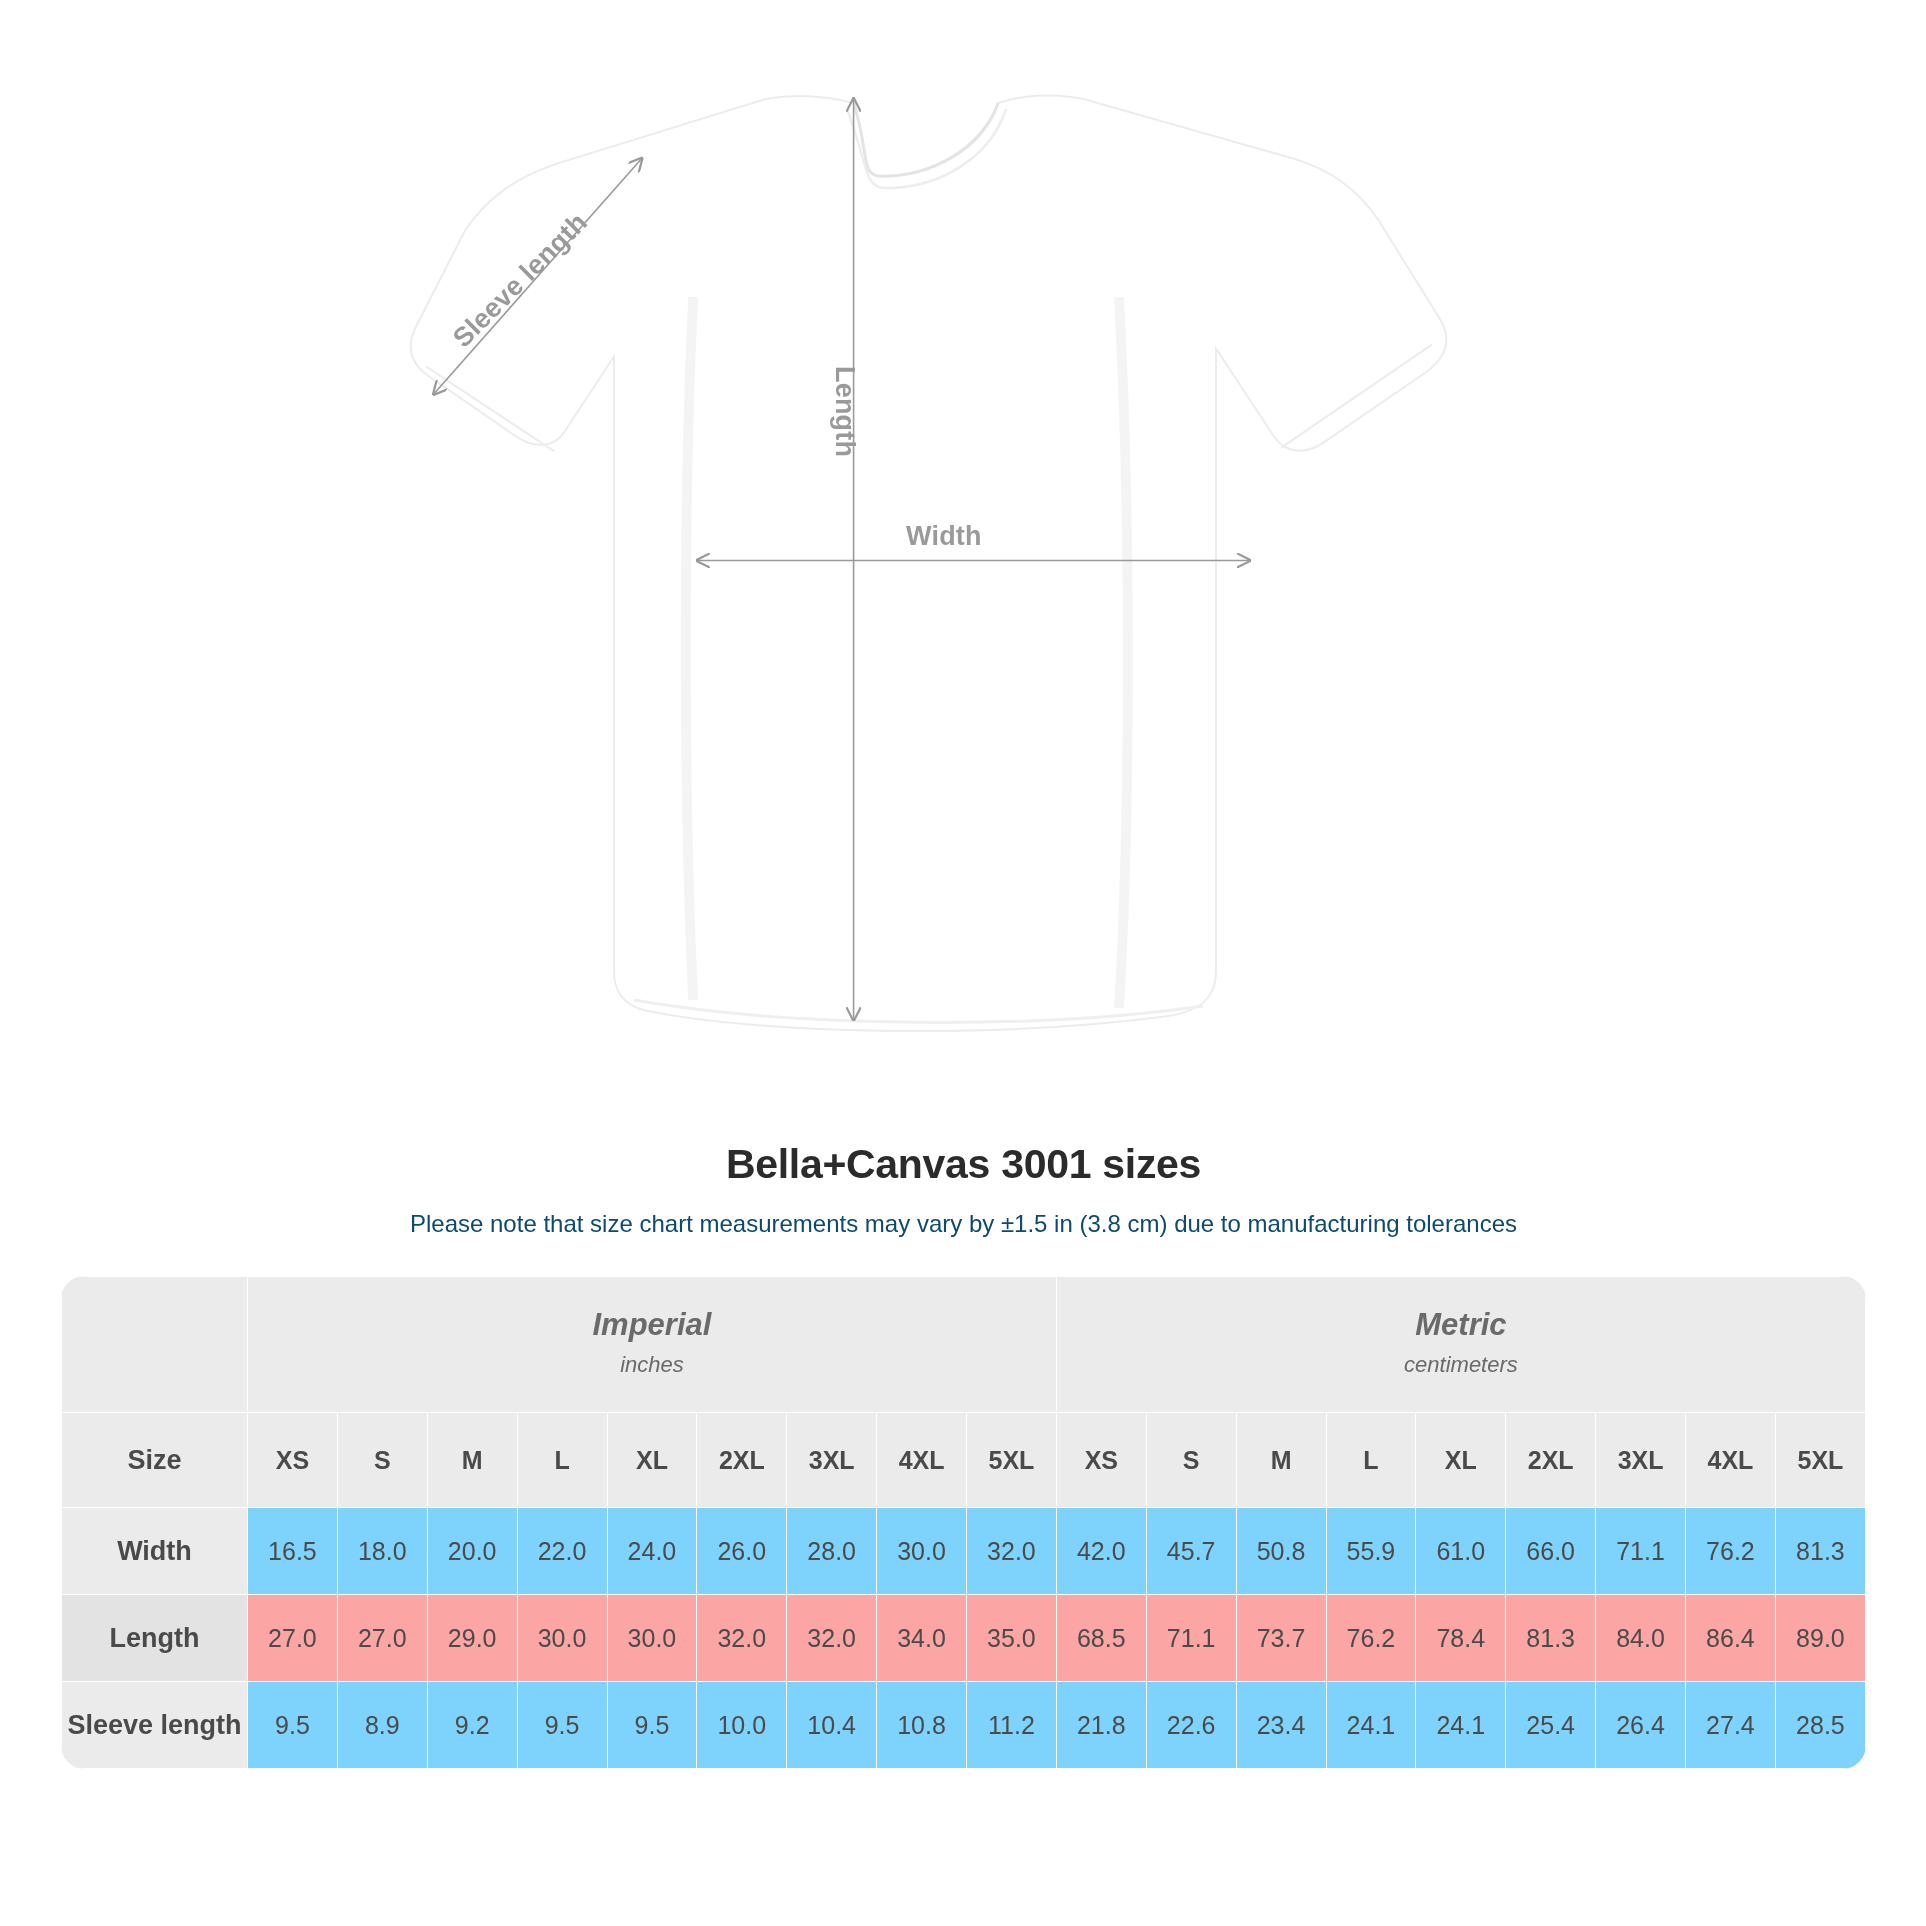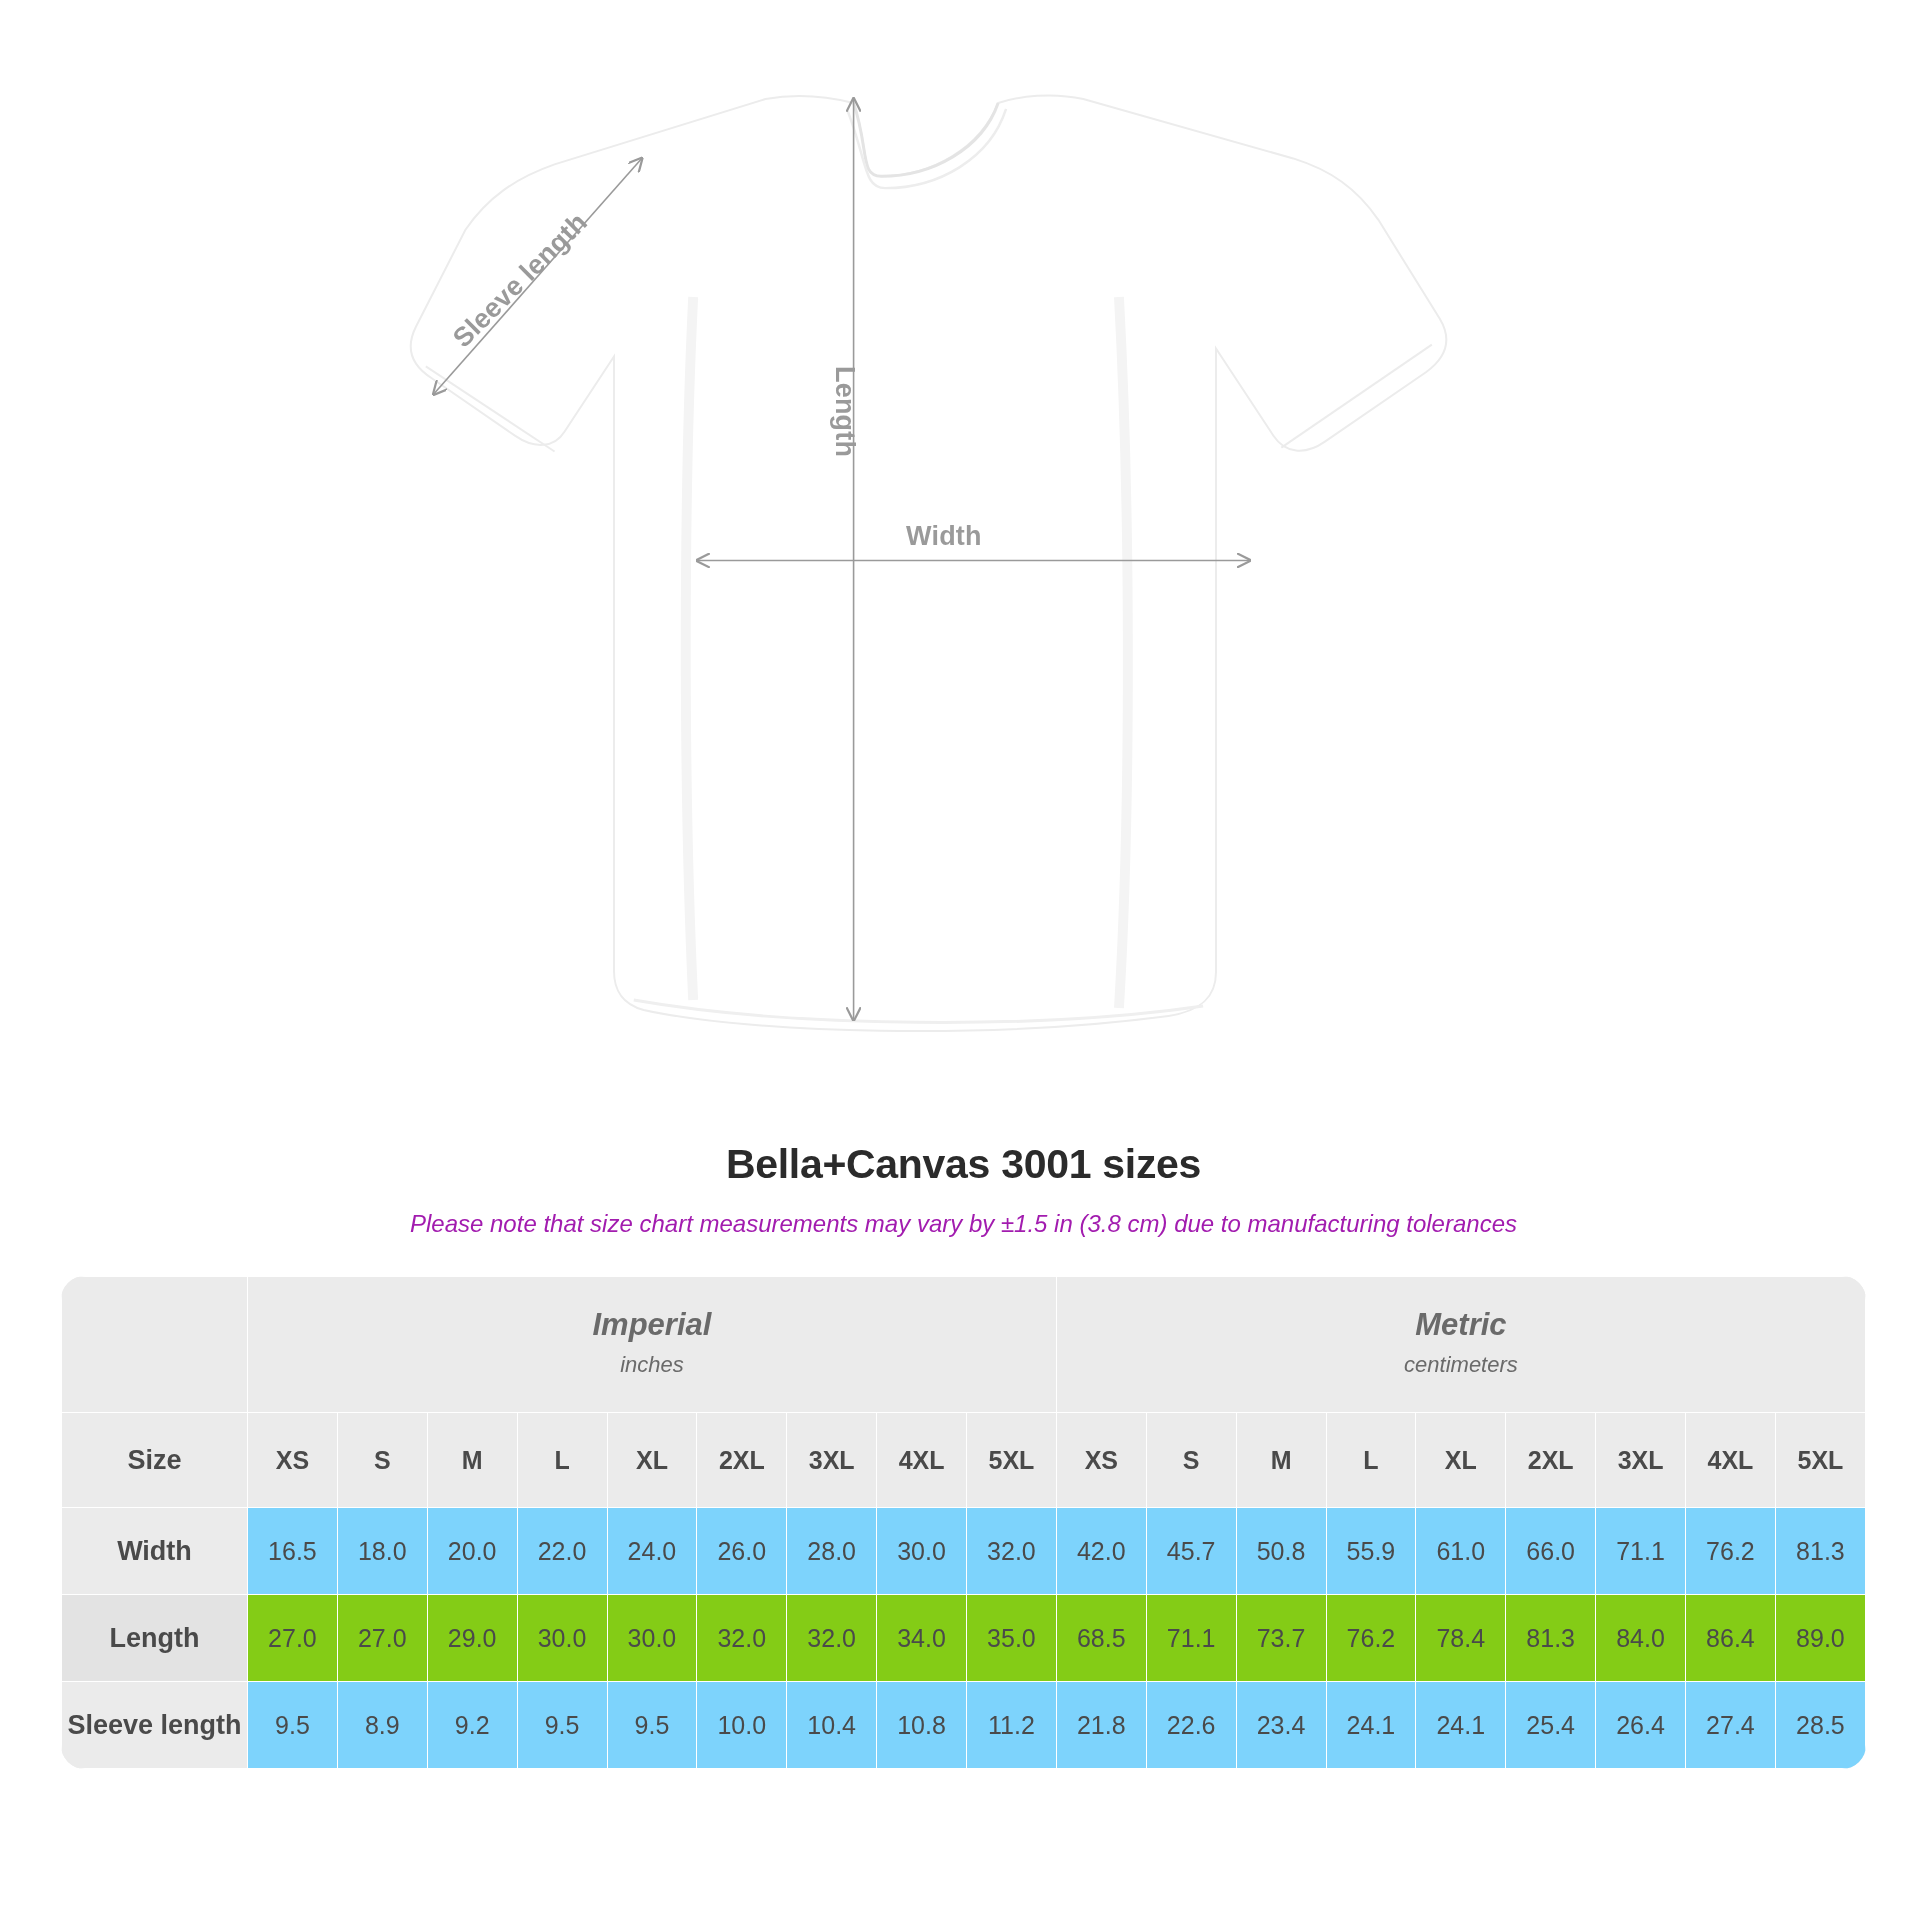--- a/index.html
+++ b/index.html
@@ -64,22 +64,21 @@
     margin-top: 32px;
   }
   .chart-title {
     font-size: 41px;
     font-weight: bold;
     color: #2b2b2b;
     letter-spacing: -0.3px;
   }
   .chart-note {
     font-size: 24px;
-    font-style: italic;
-    color: #a21caf;
+    color: #0c4a6e;
     margin-top: 22px;
   }
 
   
   .table-wrap {
     margin: 38px 61px 0 61px;
     border-radius: 24px;
     overflow: hidden;
     background: #ebebeb;
   }
@@ -122,21 +121,21 @@
   }
   .size-head td.rowlabel { font-size: 27px; }
 
   .data-row td {
     height: 87px;
     background: #7dd3fc;
     font-size: 26px;
     color: #4a4a4a;
   }
   .data-row.alt td {
-    background: #84cc16;
+    background: #fca5a5;
   }
   .data-row td.rowlabel {
     font-weight: bold;
     font-size: 27px;
     background: #ebebeb;
     color: #4a4a4a;
   }
   .data-row.alt td.rowlabel {
     background: #e3e3e3;
   }

